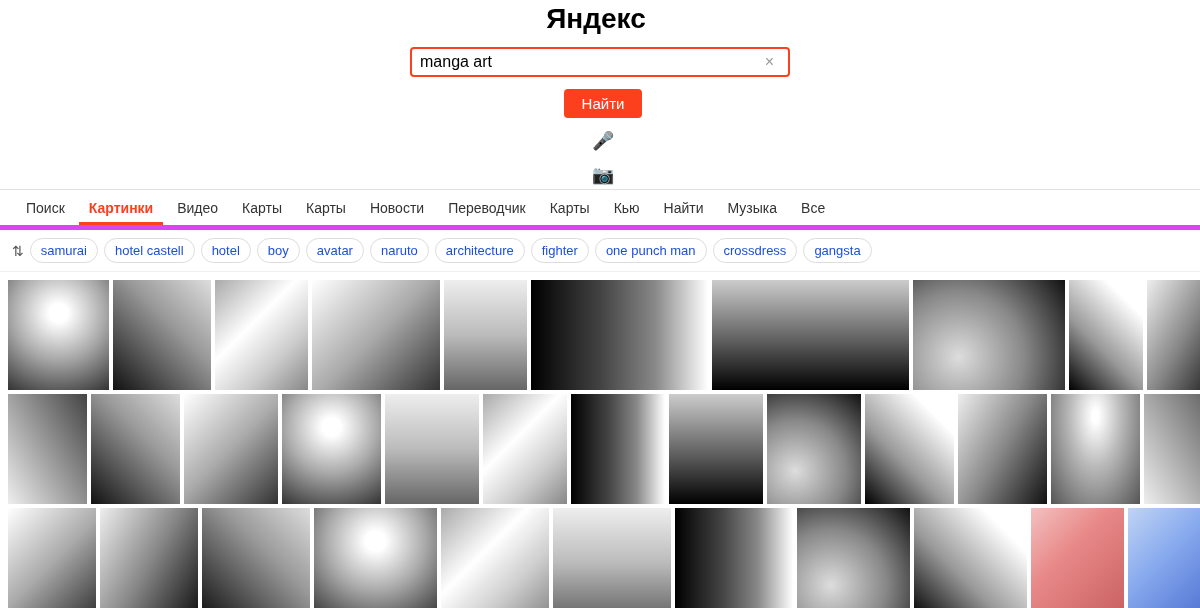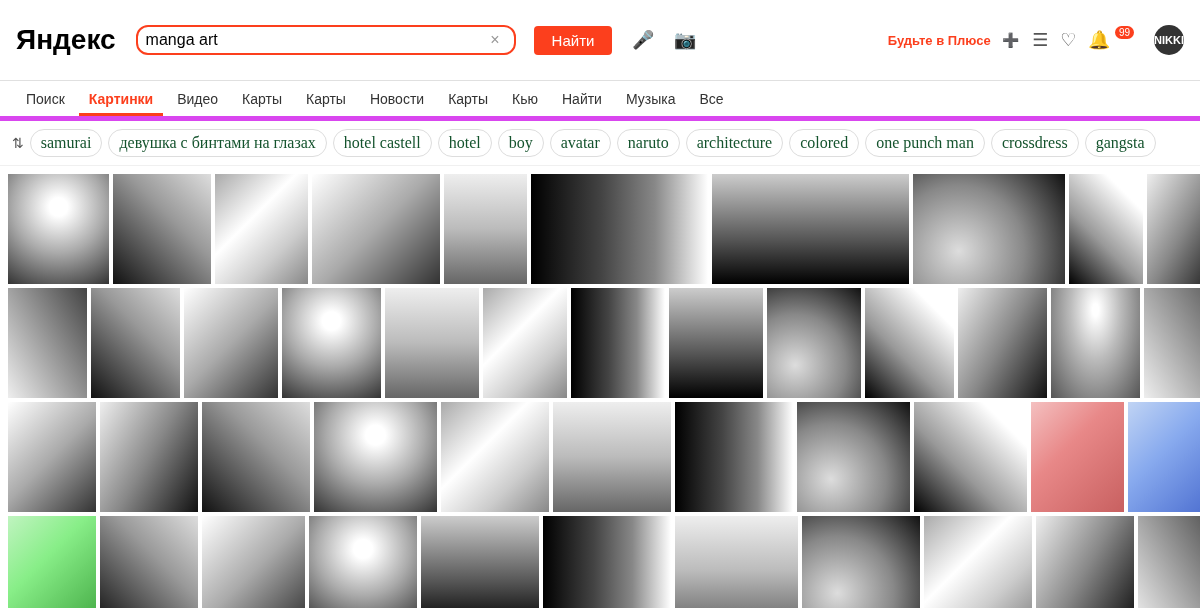--- a/index.html
+++ b/index.html
@@ -2,38 +2,39 @@
 <html><head>
   <meta charset="utf-8">
   <style>
     * { margin: 0; padding: 0; box-sizing: border-box; }
     body { font-family: Arial, sans-serif; background: #fff; width: 1200px; overflow-x: hidden; }
 
     
     #header {
       display: flex;
       align-items: center;
-      padding: 24px 16px;
+      padding: 3px 16px;
       border-bottom: 1px solid #e0e0e0;
       gap: 12px;
+      flex-direction: column;
     }
     .yandex-logo {
       font-size: 28px;
       font-weight: bold;
       color: #fc3f1d;
       font-family: 'Arial Black', sans-serif;
       margin-right: 8px;
       flex-shrink: 0;
     }
     .yandex-logo span { color: #000; }
     .search-bar {
       display: flex;
       align-items: center;
       border: 2px solid #fc3f1d;
-      border-radius: 12px;
+      border-radius: 4px;
       padding: 4px 8px;
       width: 380px;
       flex-shrink: 0;
     }
     .search-input {
       border: none;
       outline: none;
       font-size: 16px;
       flex: 1;
     }
@@ -128,26 +129,25 @@
       gap: 6px;
       overflow-x: hidden;
       border-bottom: 1px solid #f0f0f0;
     }
     .filter-btn {
       display: flex;
       align-items: center;
       border: 1px solid #ddd;
       border-radius: 16px;
       padding: 4px 10px;
-      font-size: 16px;
+      font-size: 13px;
       cursor: pointer;
       background: #fff;
       white-space: nowrap;
-      color: #14532d;
-      font-family: Liberation Serif, serif;
+      color: #1d4ed8;
     }
     .filter-icon {
       font-size: 14px;
       color: #555;
       cursor: pointer;
       flex-shrink: 0;
     }
 
     
     #image-grid {
@@ -208,58 +208,49 @@
   <div class="yandex-logo">
     <span>Яндекс</span>
   </div>
   <div class="search-bar">
     <input class="search-input" type="text" value="manga art" style="">
     <span class="search-clear">×</span>
   </div>
   <button class="search-btn">Найти</button>
   <span class="mic-icon">🎤</span>
   <span class="camera-icon">📷</span>
-  <div class="header-right">
-    <span class="yandex-plus">Будьте в Плюсе</span>
-    <span>➕</span>
-    <span class="header-icon">☰</span>
-    <span class="header-icon">♡</span>
-    <span class="header-icon">🔔</span>
-    <span class="notif-badge">99</span>
-    <div class="avatar-circle">NIKKI</div>
-  </div>
 </div>
 
 <div id="nav-tabs">
 
 <div class="nav-tab">Поиск</div>
     <div class="nav-tab active">Картинки</div>
     <div class="nav-tab">Видео</div>
     <div class="nav-tab">Карты</div>
     <div class="nav-tab">Карты</div>
     <div class="nav-tab">Новости</div>
+    <div class="nav-tab">Переводчик</div>
     <div class="nav-tab">Карты</div>
     <div class="nav-tab">Кью</div>
     <div class="nav-tab">Найти</div>
     <div class="nav-tab">Музыка</div>
     <div class="nav-tab">Все</div>
   </div>
 
 <div id="filter-row">
   <span class="filter-icon">⇅</span>
 
   <button class="filter-btn">samurai</button>
-    <button class="filter-btn">девушка с бинтами на глазах</button>
     <button class="filter-btn">hotel castell</button>
     <button class="filter-btn">hotel</button>
     <button class="filter-btn">boy</button>
     <button class="filter-btn">avatar</button>
     <button class="filter-btn">naruto</button>
     <button class="filter-btn">architecture</button>
-    <button class="filter-btn">colored</button>
+    <button class="filter-btn">fighter</button>
     <button class="filter-btn">one punch man</button>
     <button class="filter-btn">crossdress</button>
     <button class="filter-btn">gangsta</button>
 </div>
 
 <div id="image-grid">
 
 <div class="img-row row1">
       <div class="img-cell" style="width: 101px; height: 110px;">
         <div class="panel p6"></div>

